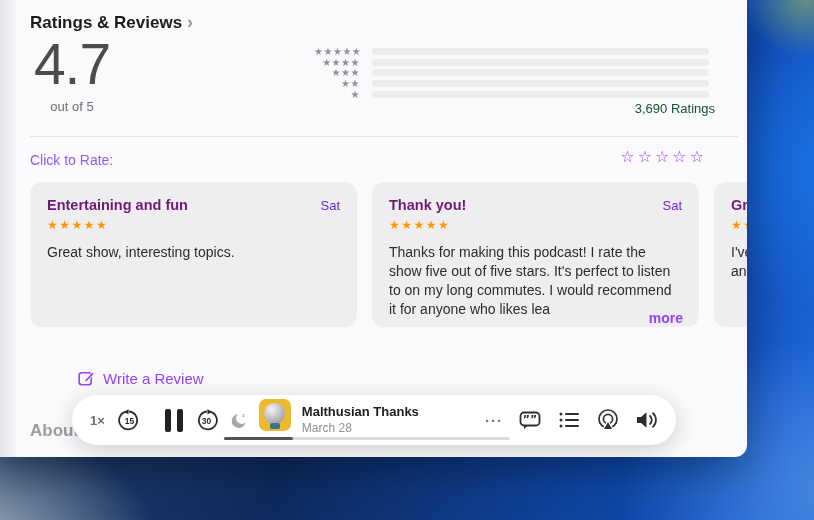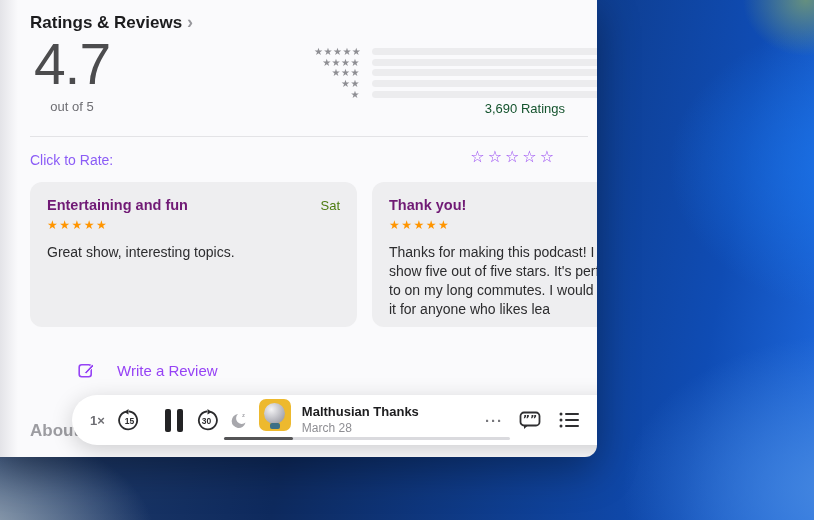--- a/index.html
+++ b/index.html
@@ -8,21 +8,21 @@
     font-family:"Liberation Sans","DejaVu Sans",sans-serif;
     color:#1c1c1e;
     background:
       radial-gradient(90px 80px at 99% 0%, rgba(110,150,120,0.9), rgba(110,150,120,0) 70%),
       radial-gradient(280px 200px at 108% 32%, #1b74ea, rgba(27,116,234,0) 75%),
       radial-gradient(320px 220px at 104% 94%, #4688e0, rgba(70,136,224,0) 70%),
       radial-gradient(300px 170px at -5% 103%, #a4b2bd, rgba(164,178,189,0) 65%),
       linear-gradient(100deg, #27426e 0%, #0e2a5e 40%, #0f4cb4 85%, #1e69de 100%);
   }
   .window {
-    position:absolute; left:0; top:0; width:597px; height:457px;
+    position:absolute; left:0; top:0; width:747px; height:457px;
     background:#fafafc; border-radius:0 0 12px 0; overflow:hidden;
     box-shadow:0 12px 40px rgba(0,0,0,0.35);
   }
   .left-fade { position:absolute; left:0; top:0; bottom:0; width:18px;
     background:linear-gradient(90deg, rgba(205,205,212,0.5), rgba(250,250,252,0)); pointer-events:none; }
 
   .section-header { position:absolute; left:30px; top:12px; font-size:17px; font-weight:700; color:#1c1c1e; }
   .section-header .chev { color:#98989d; font-weight:600; margin-left:5px; font-size:18px; }
 
   .score-block { position:absolute; left:30px; top:33px; width:84px; text-align:center; }
@@ -39,28 +39,28 @@
 
   .divider { position:absolute; left:30px; right:9px; top:136px; border-top:1px solid #e3e3e6; }
 
   .rate-label { position:absolute; left:30px; top:152px; font-size:14px; color:#8b5cf6; }
   .rate-stars { position:absolute; right:40px; top:147px; font-size:16px; letter-spacing:3px; color:#9a4df2; cursor:pointer; }
 
   .cards { position:absolute; left:30px; top:182px; display:flex; gap:15px; }
   .card { position:relative; width:327px; height:145px; background:#eeeef0; border-radius:12px; padding:15px 17px; flex:none; }
   .card-top { display:flex; justify-content:space-between; align-items:baseline; }
   .card-title { font-size:14.5px; font-weight:700; color:#701a75; white-space:nowrap; }
-  .card-date { font-size:13px; color:#4d7c0f; }
+  .card-date { font-size:13px; color:#6d28d9; }
   .card-stars { font-size:12px; letter-spacing:1.5px; color:#ff9500; margin-top:5px; }
   .card-body { font-size:14px; line-height:19px; color:#2c2c2e; margin-top:11px; max-height:77px; overflow:hidden; }
   .more-wrap { position:absolute; right:16px; bottom:0; padding-left:36px;
     background:linear-gradient(90deg, rgba(238,238,240,0), #eeeef0 45%);font-weight:bold; }
   .more-link { font-size:14px; color:#9643f5; cursor:pointer; }
 
-  .write-review { position:absolute; left:30px; top:362px; display:flex; align-items:center; gap:22px;
+  .write-review { position:absolute; left:30px; top:370px; display:flex; align-items:center; gap:8px;
     color:#9643f5; font-size:15px; cursor:pointer;padding-left:48px; }
   .about-title { position:absolute; left:30px; top:421px; font-size:17px; font-weight:700; color:#9c9ca1; }
 
   .player { position:absolute; left:72px; top:395px; width:604px; height:50px; background:#fff;
     border-radius:25px; box-shadow:0 5px 22px rgba(0,0,0,0.18); display:flex; align-items:center; padding:0 15px; }
   .speed { font-size:13px; color:#6e6e73; font-weight:600; margin:0 13px 0 3px; cursor:pointer; }
   .picon { display:flex; align-items:center; justify-content:flex-end; cursor:pointer; }
   .pause-btn { display:flex; gap:6px; margin:0 12px; cursor:pointer; }
   .pause-btn i { display:block; width:6px; height:23px; background:#232325; border-radius:2px; }
   .album { width:32px; height:32px; border-radius:7px; background:#edb92e; position:relative; overflow:hidden;

